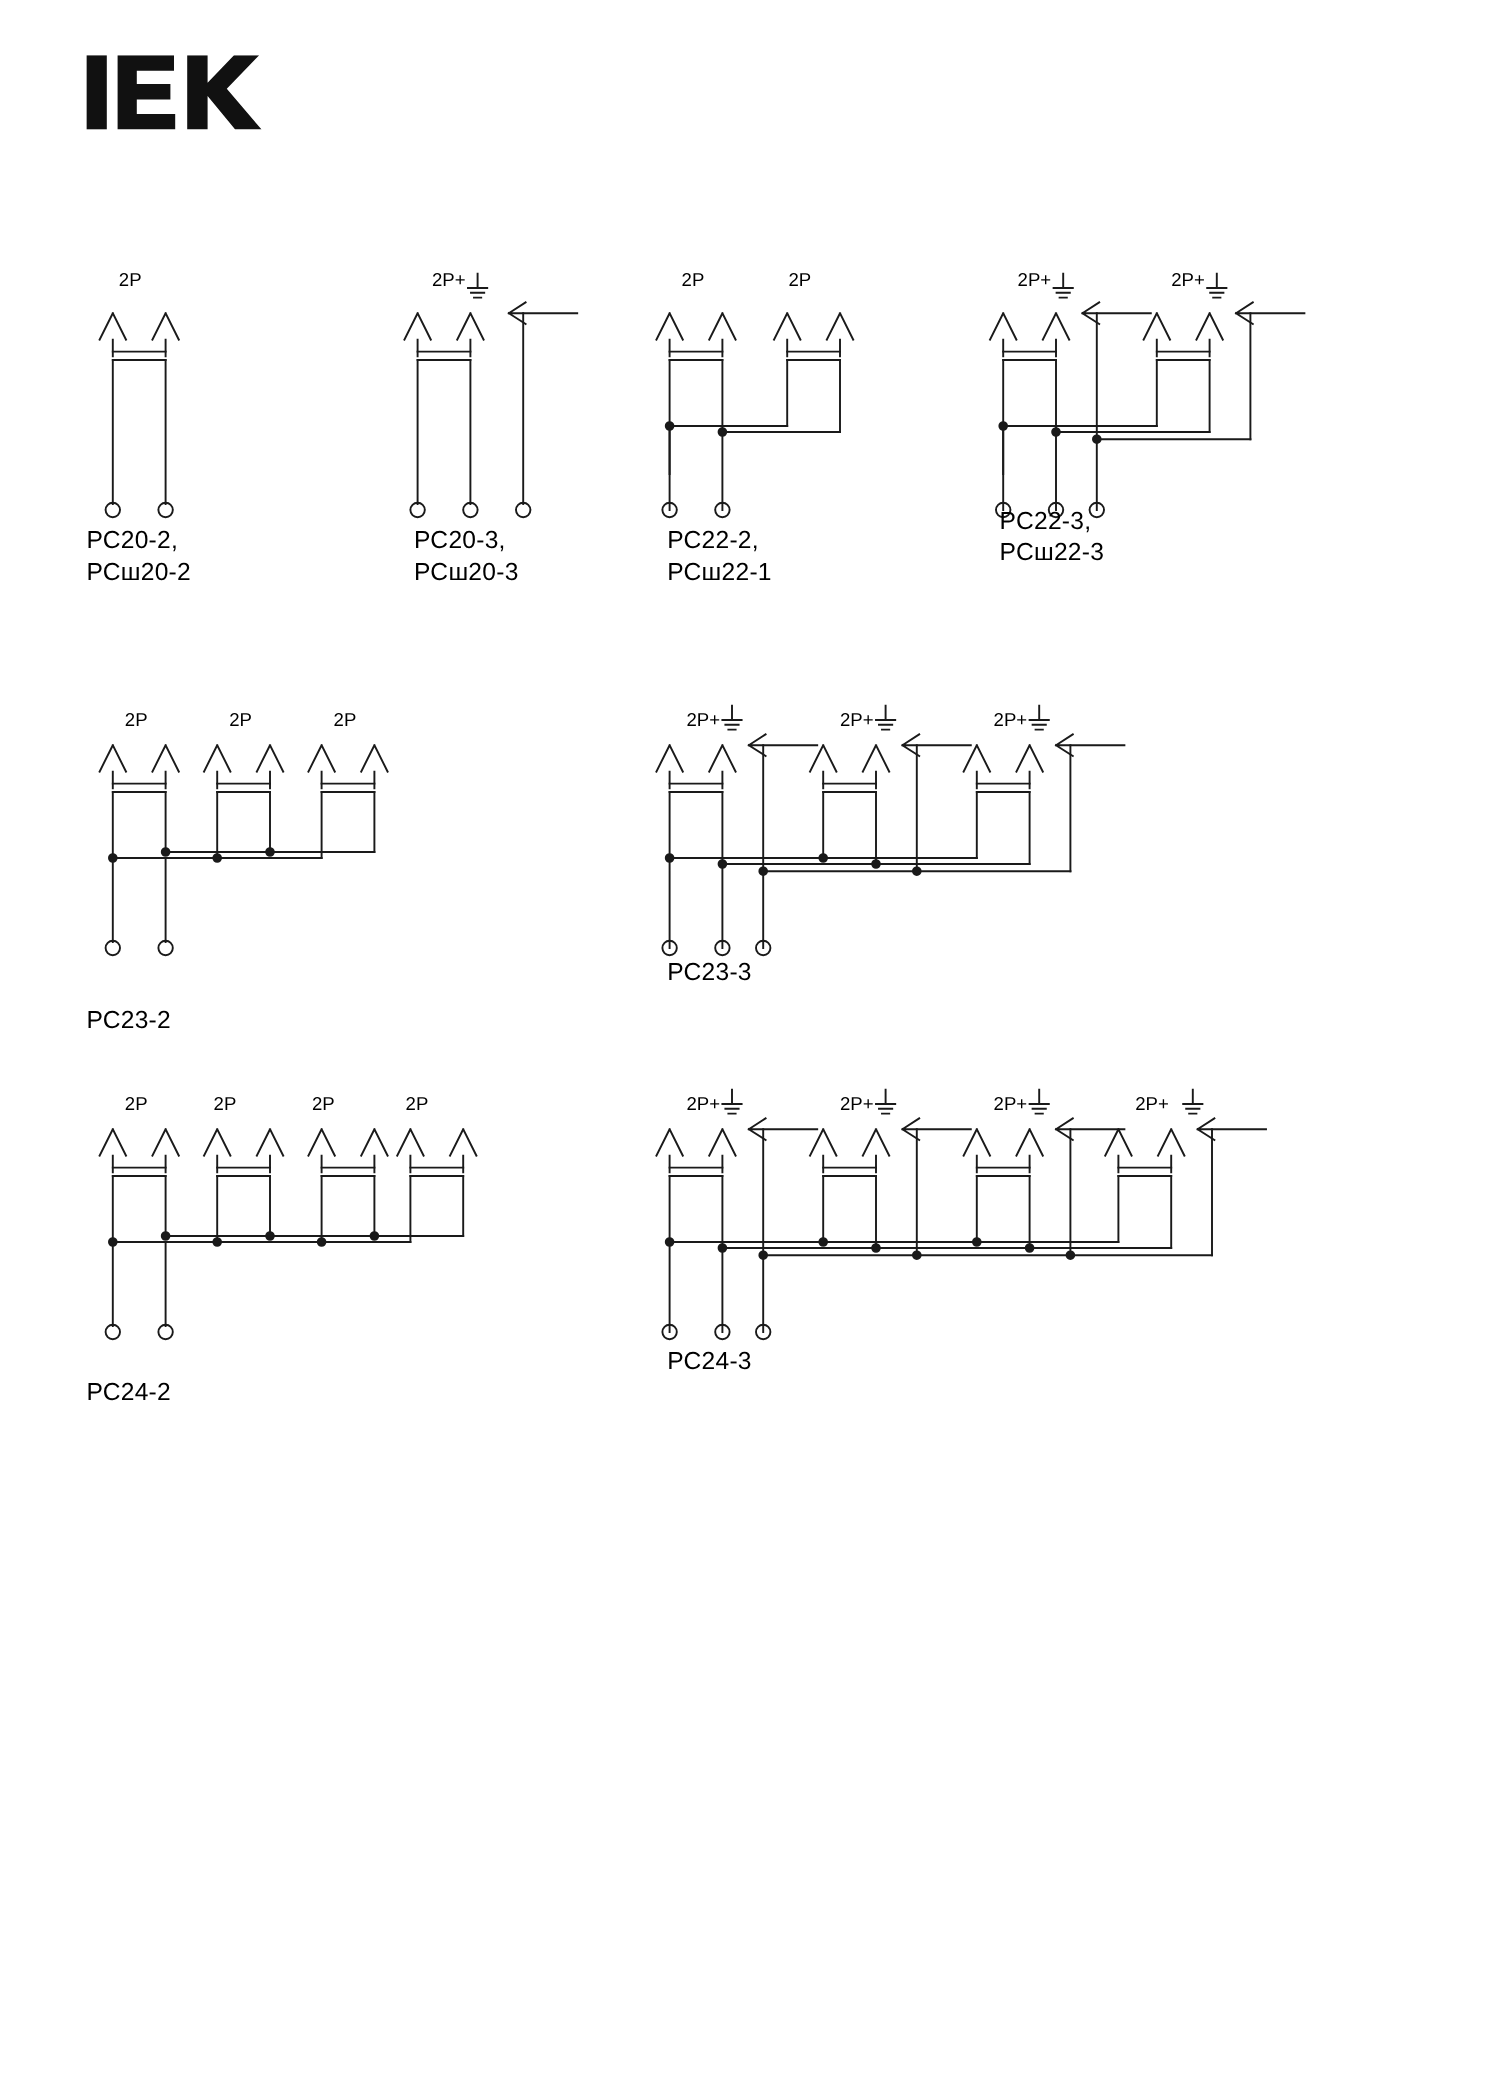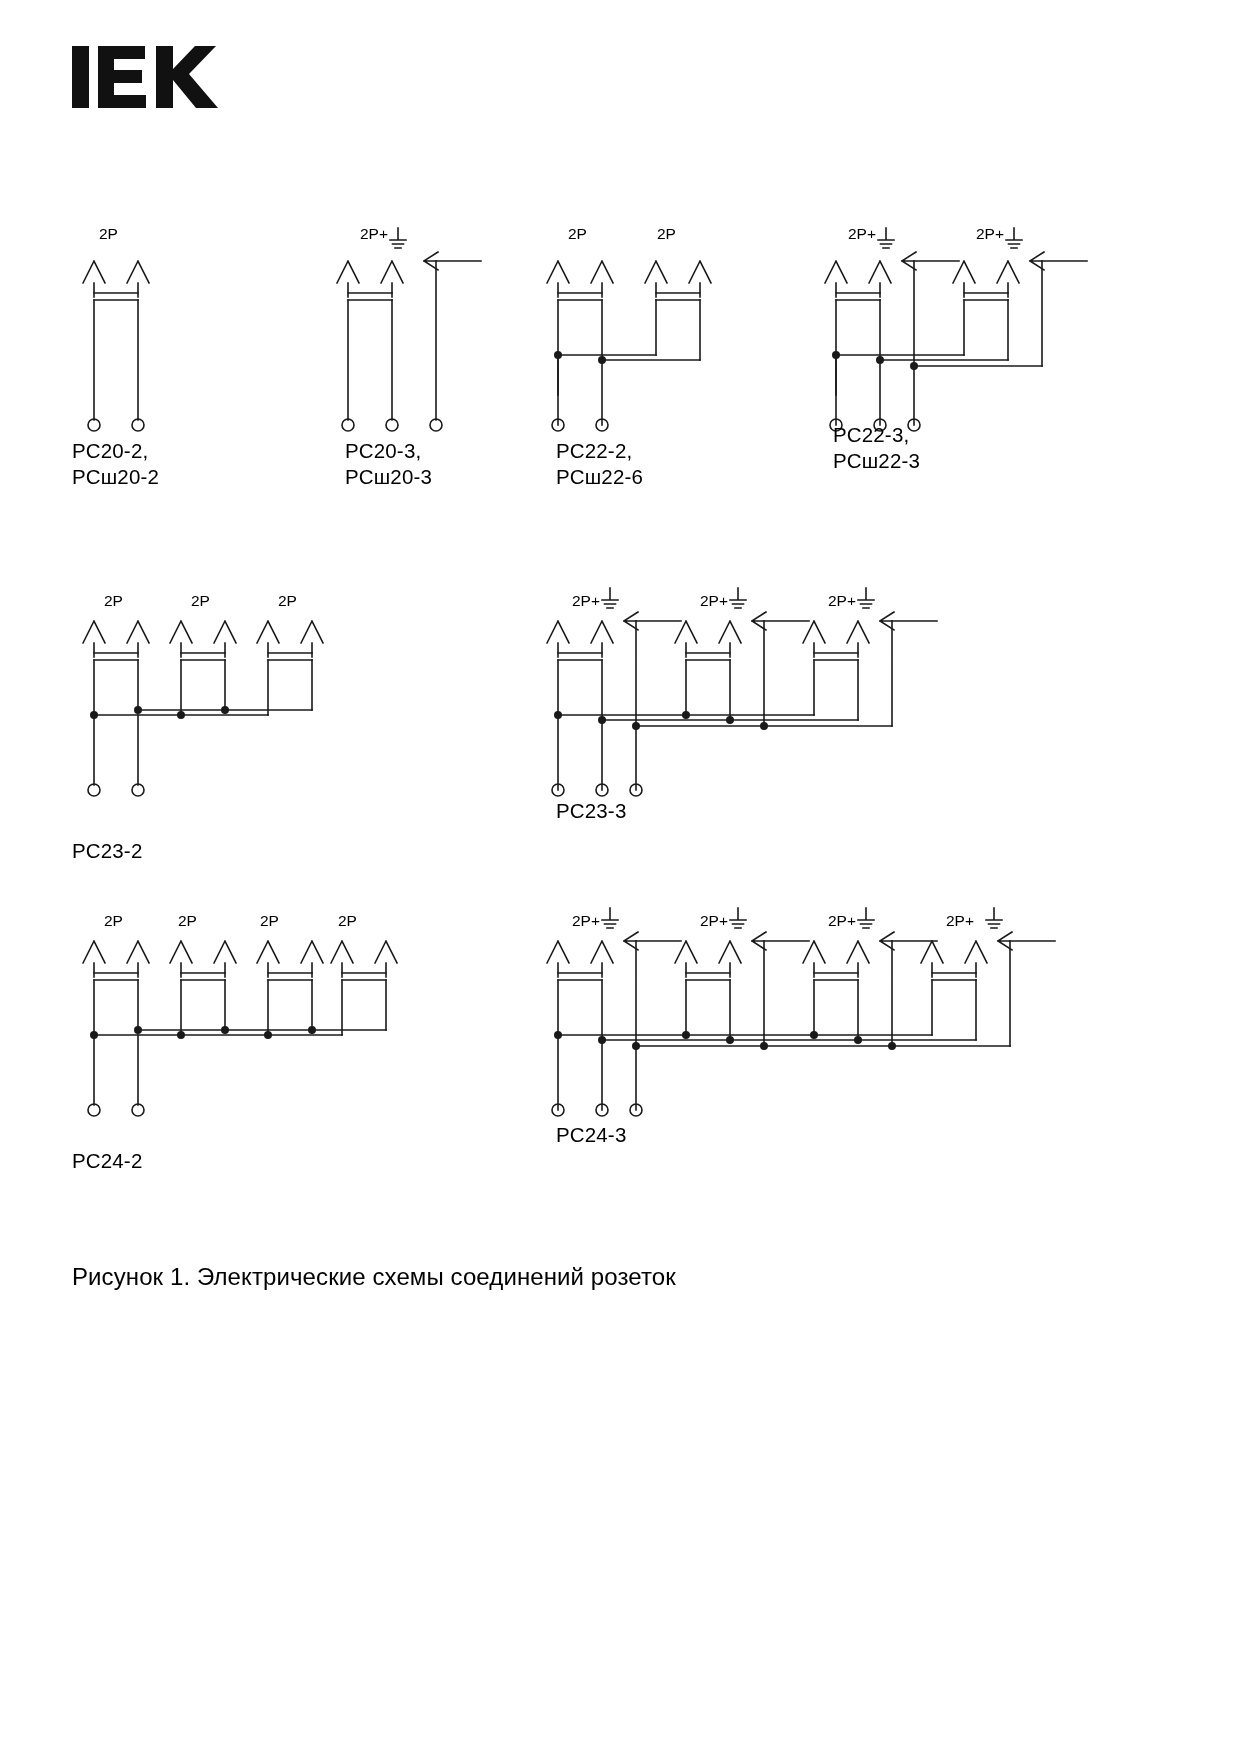--- a/index.html
+++ b/index.html
@@ -302,25 +302,24 @@
   <div class="ptag" style="left:572px;top:912px;">2P+</div>
   <div class="ptag" style="left:700px;top:912px;">2P+</div>
   <div class="ptag" style="left:828px;top:912px;">2P+</div>
   <div class="ptag" style="left:946px;top:912px;">2P+</div>
 
   <div class="cap" style="left:72px;top:438px;">РС20-2,
 РСш20-2</div>
   <div class="cap" style="left:345px;top:438px;">РС20-3,
 РСш20-3</div>
   <div class="cap" style="left:556px;top:438px;">РС22-2,
-РСш22-6</div>
+РСш22-1</div>
   <div class="cap" style="left:833px;top:422px;">РС22-3,
 РСш22-3</div>
 
   <div class="cap" style="left:72px;top:838px;">РС23-2</div>
   <div class="cap" style="left:556px;top:798px;text-align:right;">РС23-3</div>
 
   <div class="cap" style="left:72px;top:1148px;">РС24-2</div>
   <div class="cap" style="left:556px;top:1122px;text-align:right;">РС24-3</div>
 
-  <div class="figcap">Рисунок 1. Электрические схемы соединений розеток</div>
 
 </div>
 
 </body></html>

